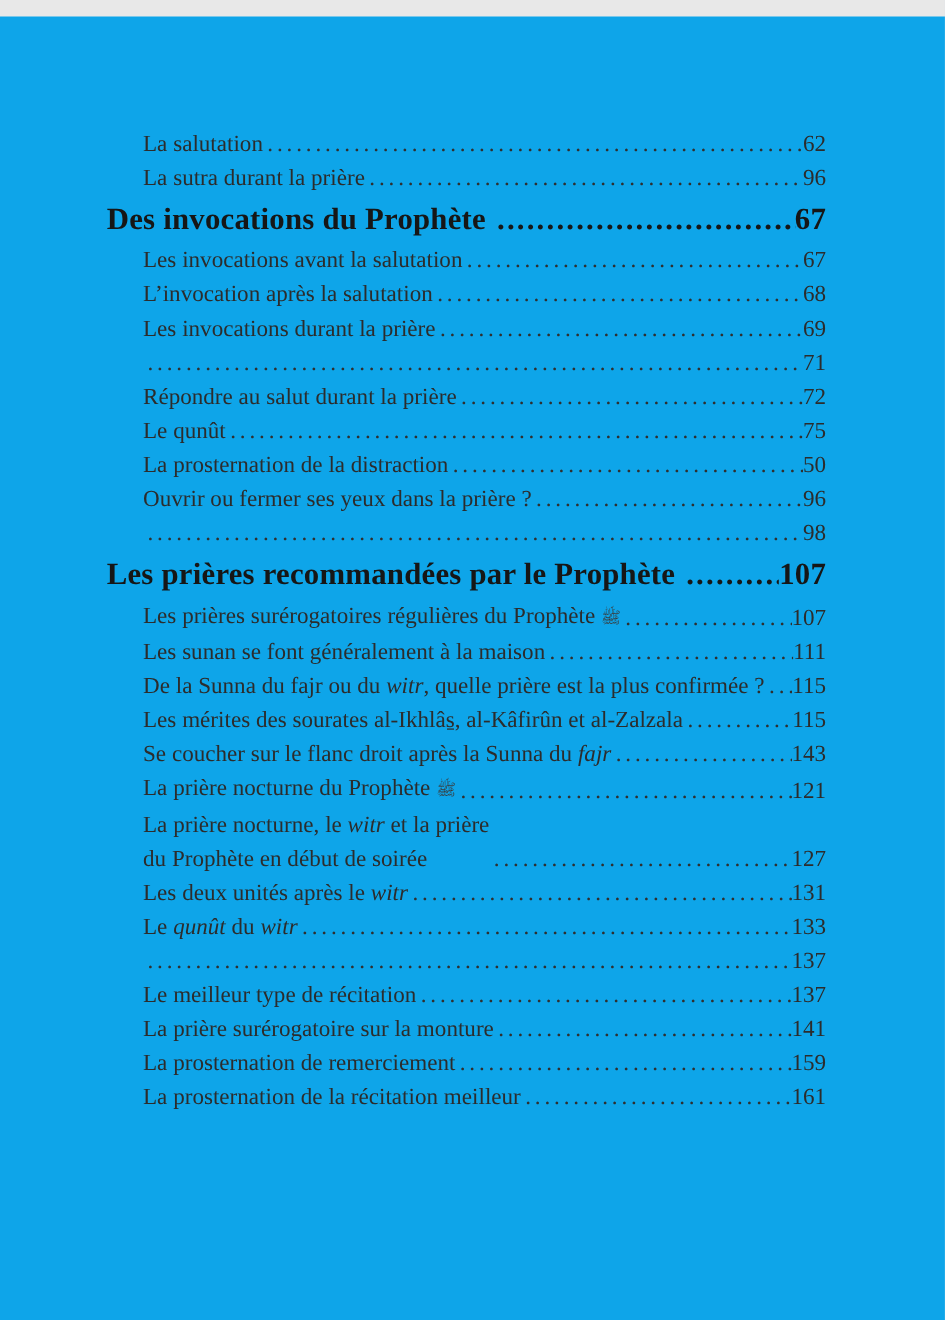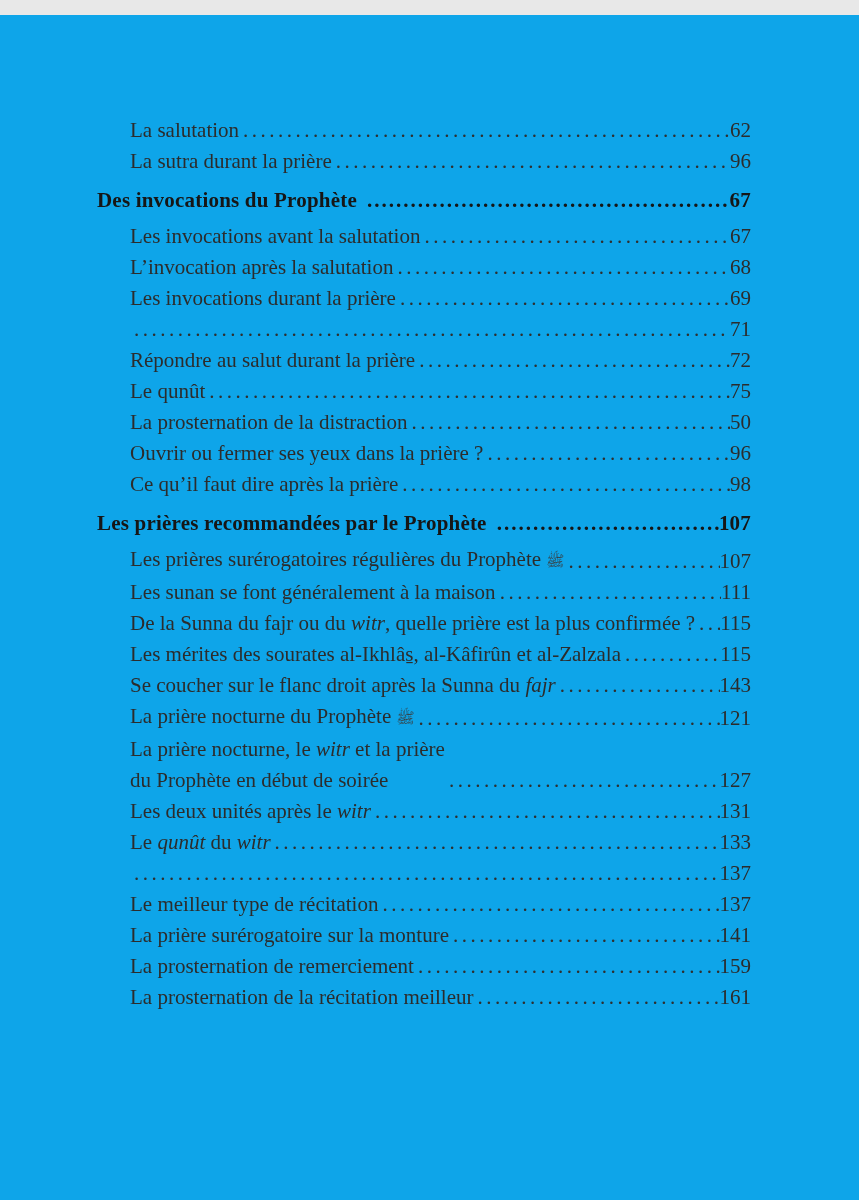--- a/index.html
+++ b/index.html
@@ -27,21 +27,21 @@
     display: flex;
     align-items: flex-end;
     padding-left: 33px;
     font-size: 21px;
     line-height: 31px;
     color: #2c2c2c;
   }
   .row.chapter {
     padding-left: 0;
     font-weight: bold;
-    font-size: 21px;
+    font-size: 28px;
     line-height: 36px;
     letter-spacing: 0.2px;
     color: #161616;
     margin-top: 5px;
     margin-bottom: 3px;
   }
   .title {
     flex: 0 1 auto;
   }
   .title .it { font-style: italic; }
@@ -121,21 +121,20 @@
     <span class="title"><span>La prosternation de la distraction</span></span>
     <span class="leader" aria-hidden="true">............................................................................................................................................................................................................................</span>
     <span class="page-num">50</span>
   </div>
       <div class="row">
     <span class="title"><span>Ouvrir ou fermer ses yeux dans la prière ?</span></span>
     <span class="leader" aria-hidden="true">............................................................................................................................................................................................................................</span>
     <span class="page-num">96</span>
   </div>
       <div class="row">
-    <span class="title"><span>Ce qu’il faut dire après la prière </span></span>
     <span class="leader" aria-hidden="true">............................................................................................................................................................................................................................</span>
     <span class="page-num">98</span>
   </div>
       <div class="row chapter">
     <span class="title"><span>Les prières recommandées par le Prophète </span></span>
     <span class="leader" aria-hidden="true">............................................................................................................................................................................................................................</span>
     <span class="page-num">107</span>
   </div>
       <div class="row">
     <span class="title"><span>Les prières surérogatoires régulières du Prophète </span><span class="saw">ﷺ</span><span> </span></span>

